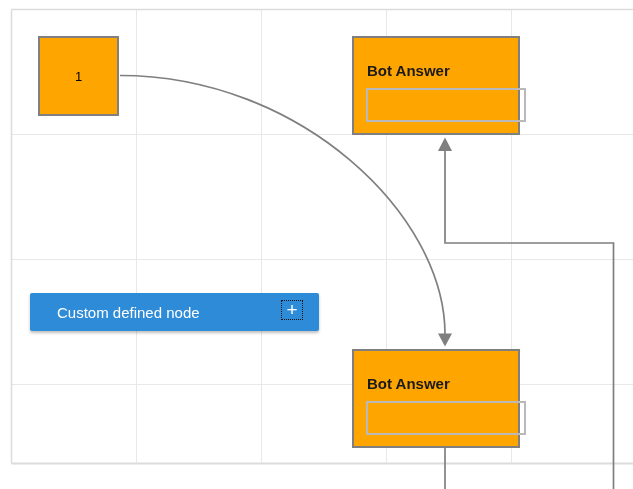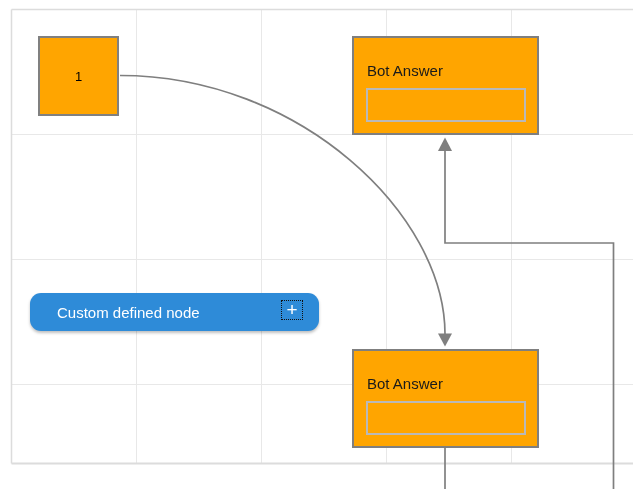--- a/index.html
+++ b/index.html
@@ -25,23 +25,24 @@
     width: 81px; height: 80px;
     background: #FFA500;
     border: 2px solid #808080;
     display: flex;
     align-items: center;
     justify-content: center;
     font-size: 13px;
     color: #000000;
   }
   .bot-node {
-    width: 187px; height: 99px;
+    width: 168px; height: 99px;
     background: #FFA500;
     border: 2px solid #7f7f7f;
+    font-weight: bold;
   }
   .bot-node.top { left: 352px; top: 36px; }
   .bot-node.bottom { left: 352px; top: 349px; }
   .bot-title {
     position: absolute;
     left: 13px; top: 24px;
     font-size: 15px;
     color: #1a1a1a;
     white-space: nowrap;
   }
@@ -50,21 +51,21 @@
     left: 12px; top: 50px;
     width: 160px; height: 34px;
     border: 2px solid #b9b9b9;
     box-sizing: border-box;
     background: transparent;
   }
   .custom-node {
     left: 30px; top: 293px;
     width: 289px; height: 38px;
     background: #2E8BD8;
-    border-radius: 11px;
+    border-radius: 2px;
     box-shadow: 0 2px 3px rgba(0,0,0,0.25);
     display: flex;
     align-items: center;
   }
   .custom-label {
     margin-left: 27px;
     font-size: 15px;
     color: #ffffff;
     white-space: nowrap;
   }

